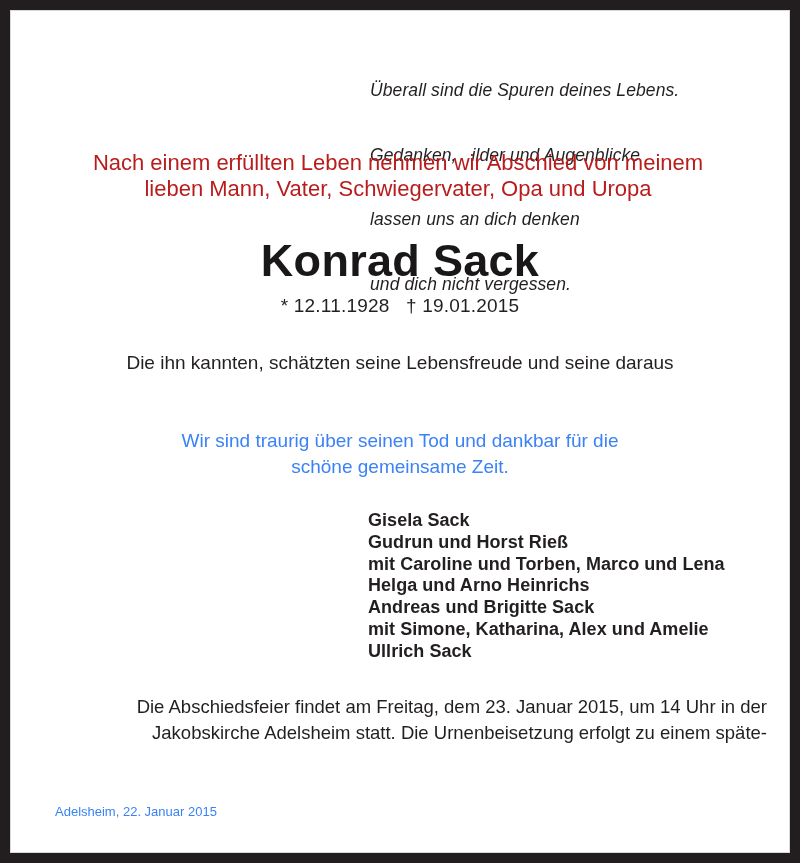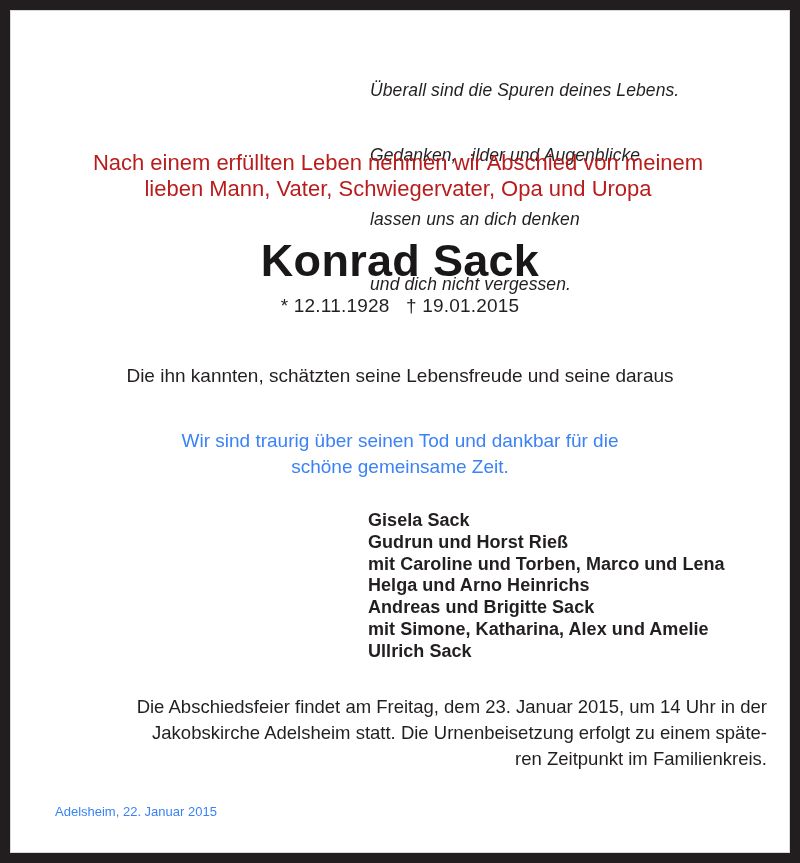--- a/index.html
+++ b/index.html
@@ -101,21 +101,20 @@
   
   .tribute-a {
     position: absolute;
     left: 0;
     right: 0;
     top: 339px;
     text-align: center;
     font-size: 19px;
     line-height: 26px;
     color: #231f20;
-    margin-top: 13px;
   }
   .tribute-b {
     position: absolute;
     left: 0;
     right: 0;
     top: 417px;
     text-align: center;
     font-size: 19px;
     line-height: 26px;
     color: #3b82f6;
@@ -191,21 +190,20 @@
       <div>mit Caroline und Torben, Marco und Lena</div>
       <div>Helga und Arno Heinrichs</div>
       <div>Andreas und Brigitte Sack</div>
       <div>mit Simone, Katharina, Alex und Amelie</div>
       <div>Ullrich Sack</div>
     </div>
 
     <div class="service">
       <div>Die Abschiedsfeier findet am Freitag, dem 23. Januar 2015, um 14 Uhr in der</div>
       <div>Jakobskirche Adelsheim statt. Die Urnenbeisetzung erfolgt zu einem späte-</div>
-      <div>ren Zeitpunkt im Familienkreis.</div>
     </div>
 
     <div class="place-date">Adelsheim, 22. Januar 2015</div>
 
   </div>
 
   <div class="frame-inner"></div>
   <div class="frame-outer"></div>
 
 </div>

